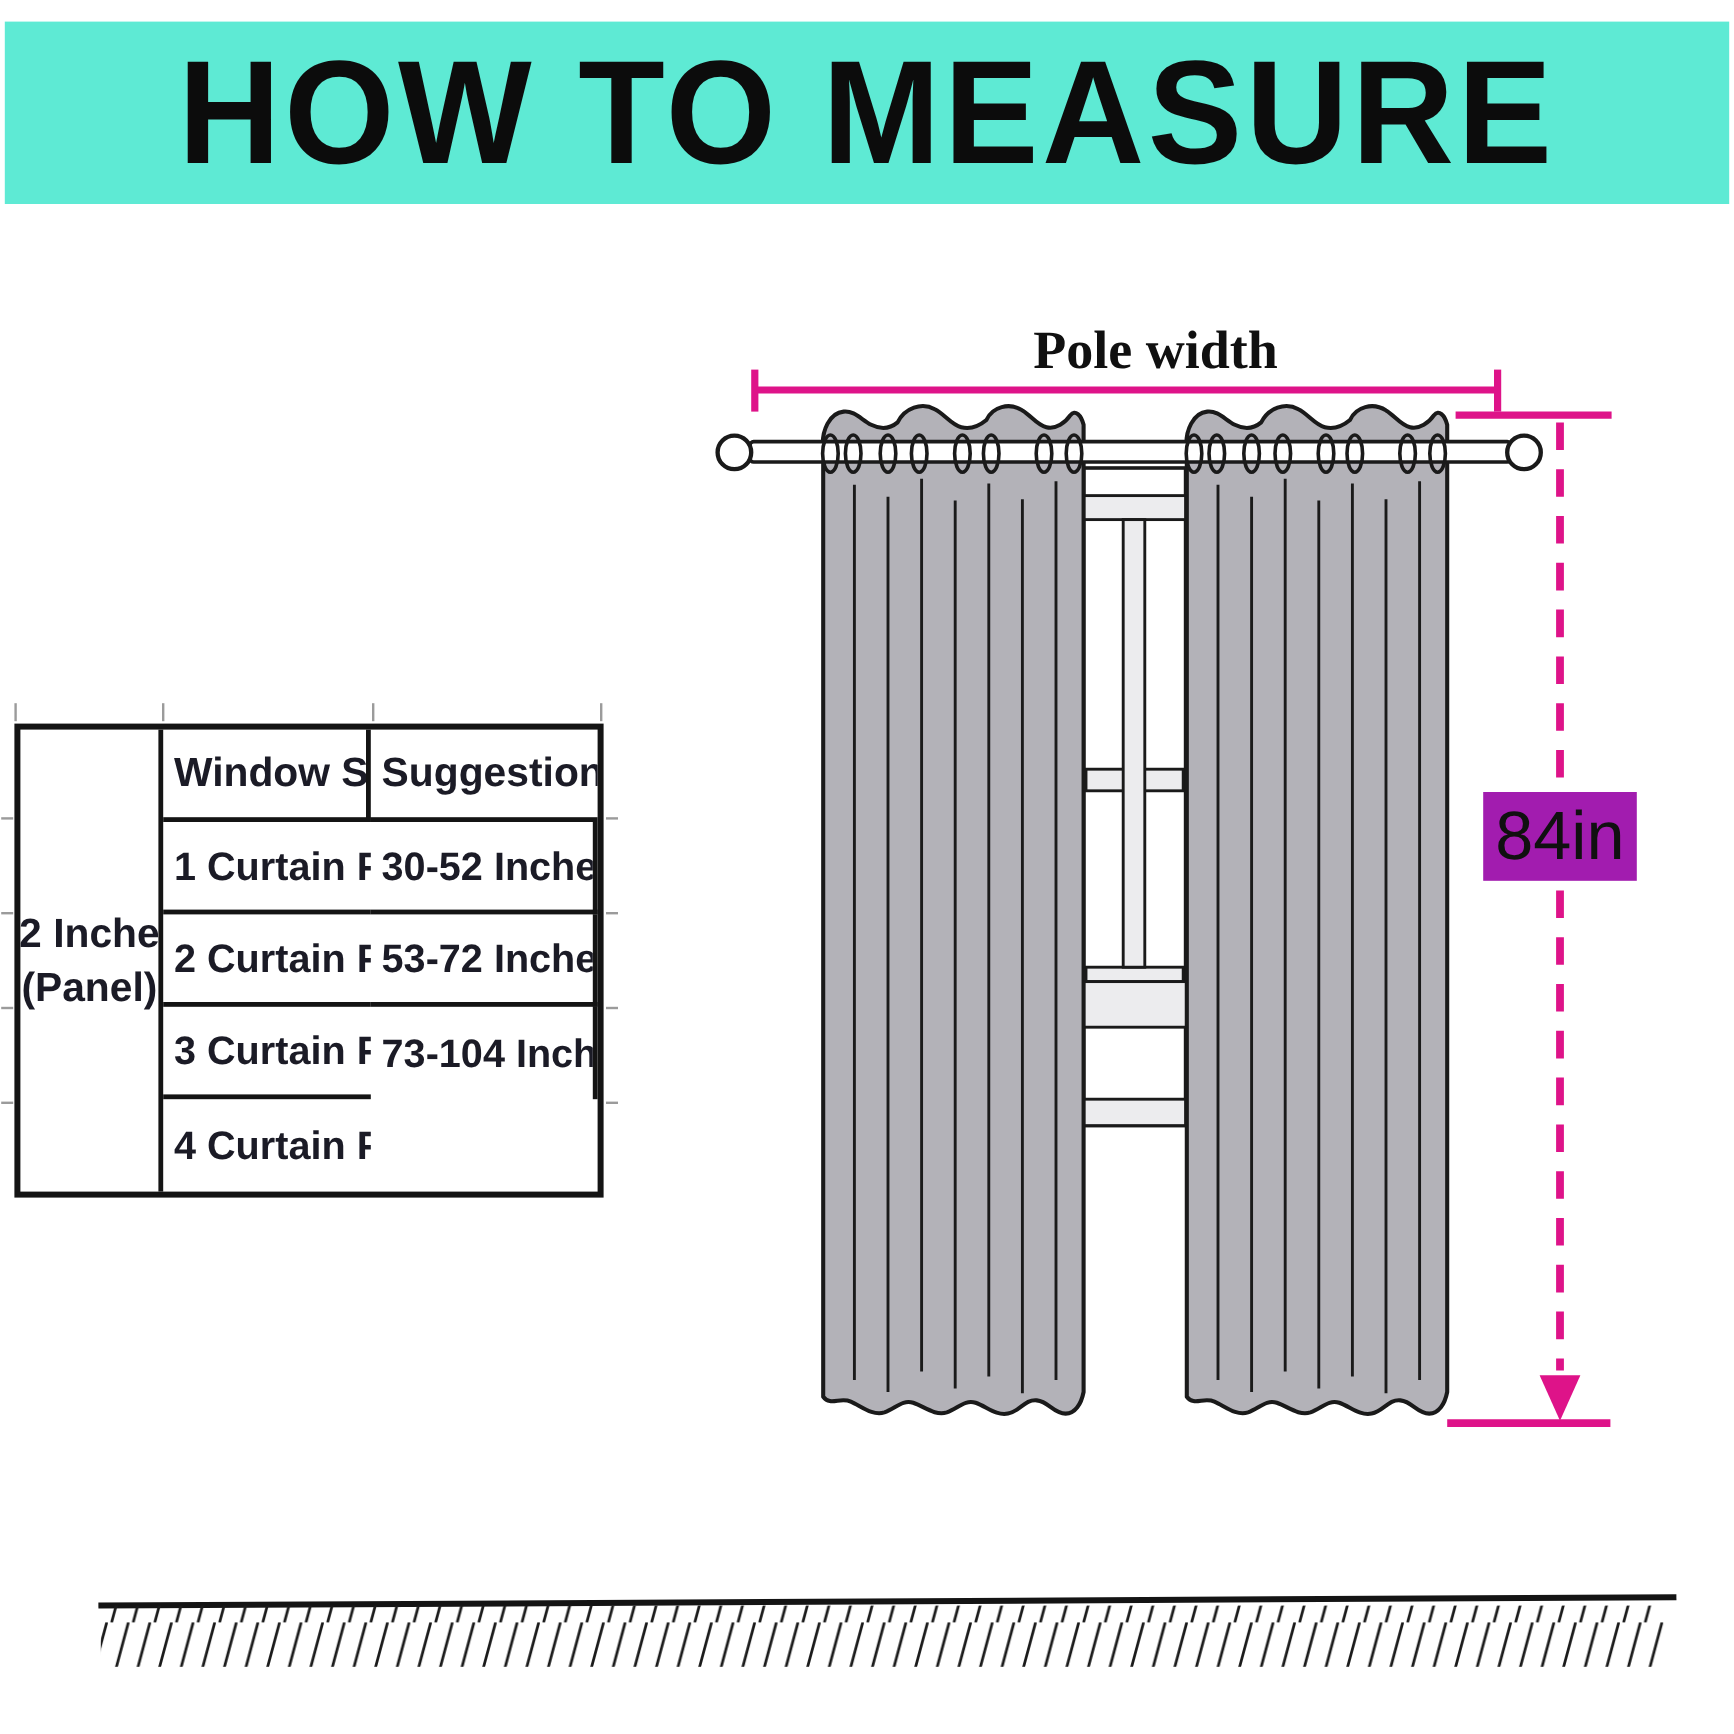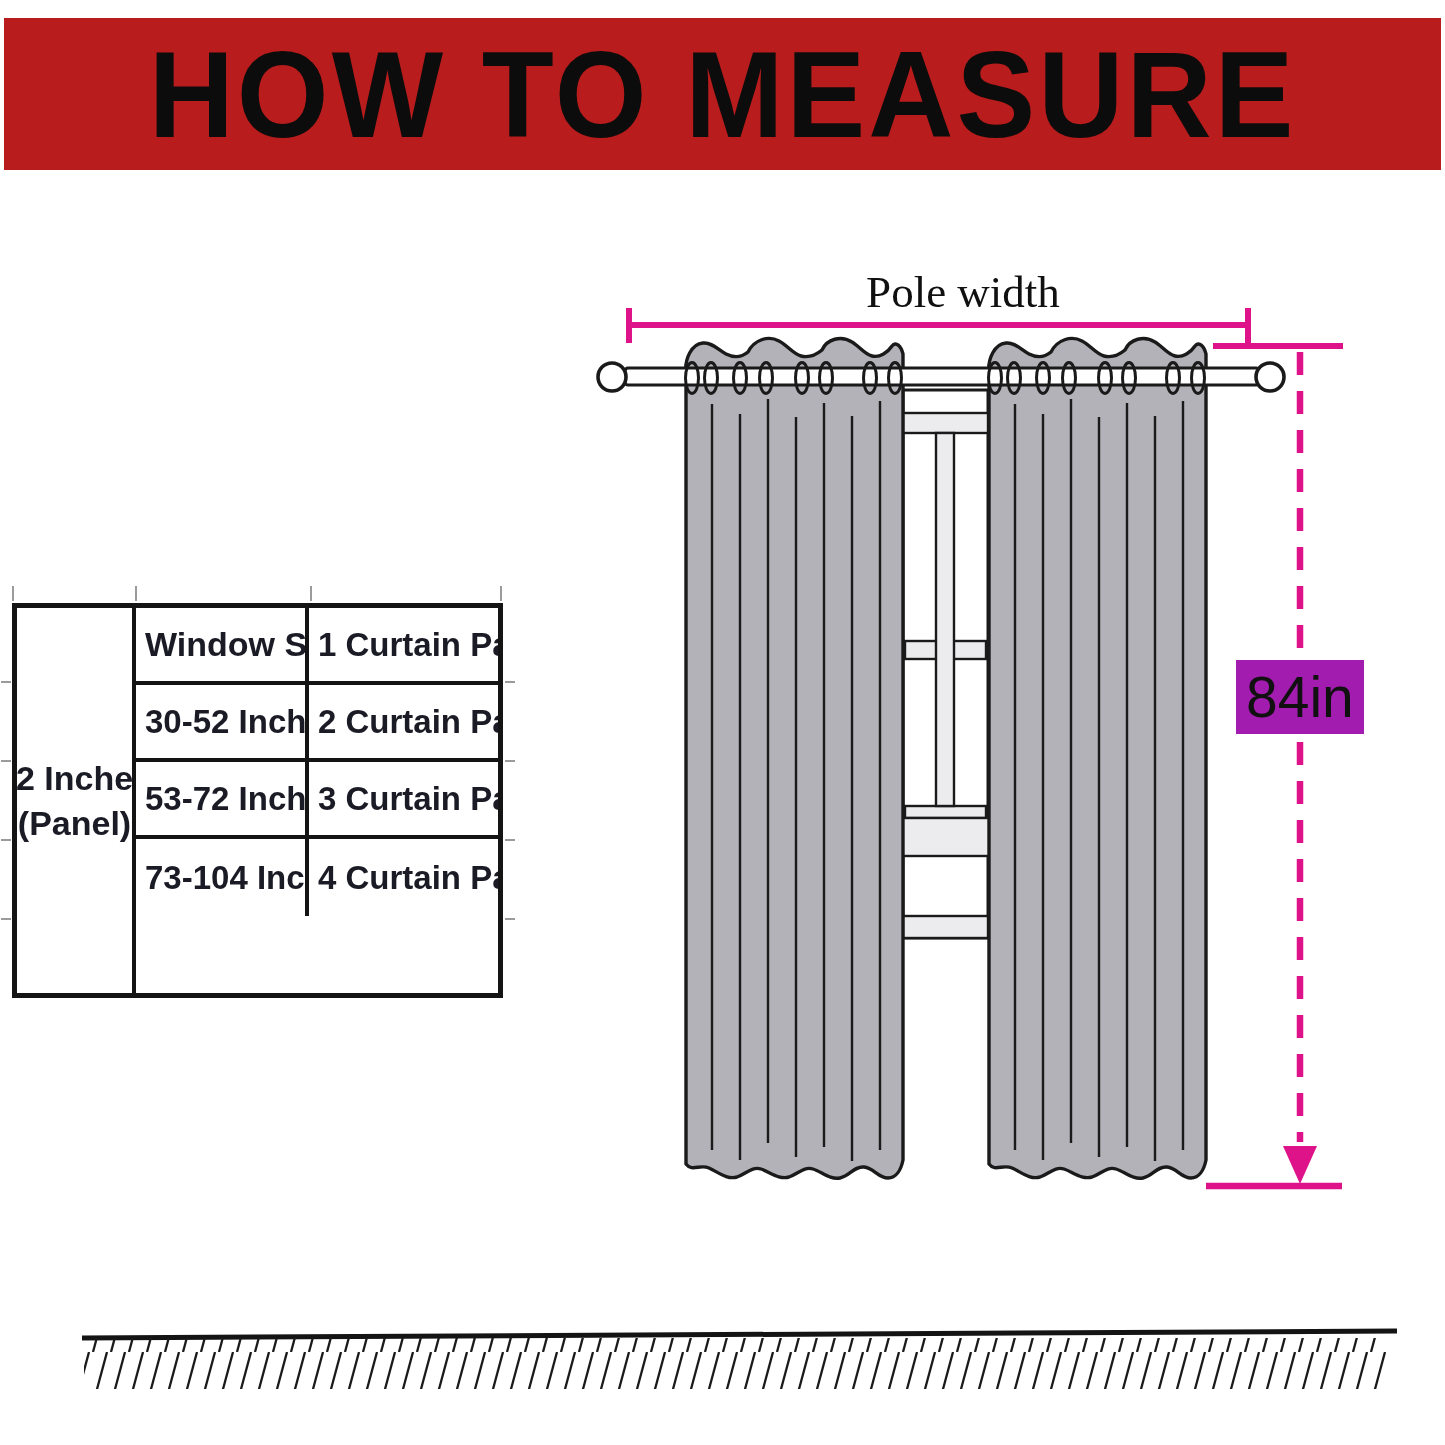--- a/index.html
+++ b/index.html
@@ -6,40 +6,40 @@
   .page{
     position:relative;
     width:1445px;height:1445px;
     background:#fff;
     overflow:hidden;
     font-family:"Liberation Sans", sans-serif;
   }
   
   .banner{
     position:absolute;left:4px;top:18px;width:1437px;height:152px;
-    background:#b91c1c;
+    background:#5eead4;
     display:flex;align-items:center;justify-content:center;
   }
   .banner-title{
     font-family:"Liberation Sans", sans-serif;
     font-weight:bold;
     font-size:118px;
     letter-spacing:3px;
     color:#0c0c0c;
     white-space:nowrap;
     transform:scaleY(1.04);
   }
   
   .diagram-svg{position:absolute;left:0;top:0;z-index:0;}
   
   .pole-width-label{
     position:absolute;left:852px;top:266px;width:222px;
     text-align:center;
     font-family:"Liberation Serif", serif;
-    font-weight:normal;font-size:45px;color:#101010;
+    font-weight:bold;font-size:45px;color:#101010;
     z-index:2;white-space:nowrap;
   }
   .height-label{
     position:absolute;left:1236px;top:660px;
     background:#a21caf;
     padding:4px 10px;
     font-family:"Liberation Sans", sans-serif;
     font-weight:normal;font-size:57px;color:#101010;
     z-index:2;white-space:nowrap;
   }
@@ -200,20 +200,21 @@
   <div class="pole-width-label">Pole width</div>
   <div class="height-label">84in</div>
 
   <div class="size-table">
     <div class="cell merged br">
       <span>52 Inches</span>
       <span>(Panel)</span>
     </div>
 
     <div class="cell hdr br bb">Window Size</div>
+    <div class="cell hdr bb">Suggestion</div>
 
     <div class="cell bb">1 Curtain Panel</div>
 
     <div class="cell br bb">30-52 Inches</div>
     <div class="cell bb">2 Curtain Panel</div>
 
     <div class="cell br bb">53-72 Inches</div>
     <div class="cell bb">3 Curtain Panel</div>
 
     <div class="cell br">73-104 Inches</div>

